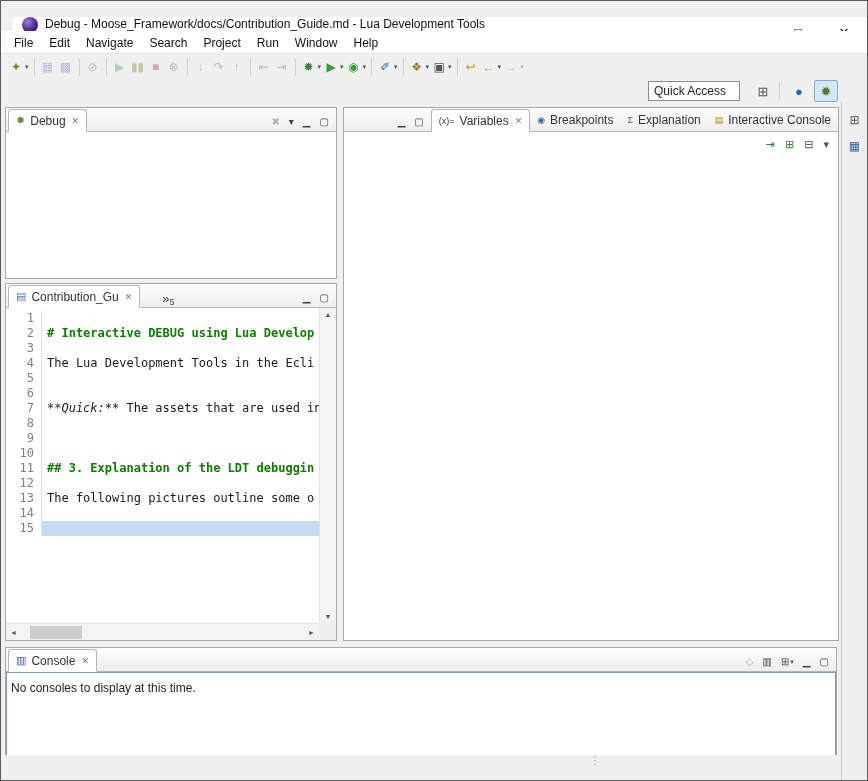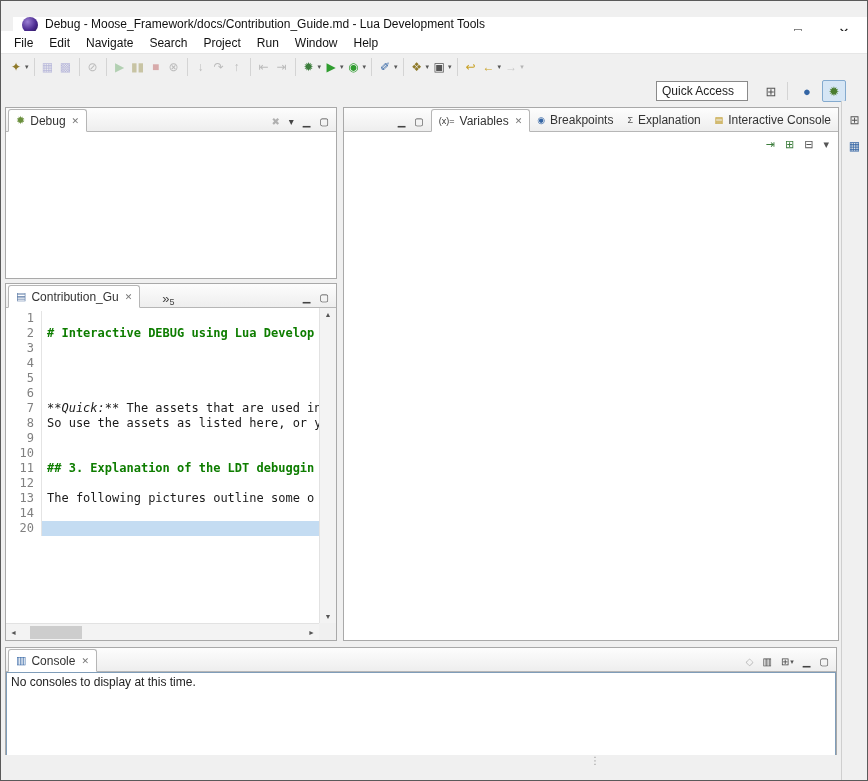--- a/index.html
+++ b/index.html
@@ -23,21 +23,21 @@
   
   .menubar { position:absolute; top:30px; left:0; right:0; height:22px; background:#fff; display:flex; align-items:flex-end; padding-left:5px; }
   .menu-item { padding:3px 8px; color:#111; }
   
   .toolbar { position:absolute; top:52px; left:0; right:0; height:26px; background:#f0f0f0; display:flex; align-items:center; padding-left:6px; border-top:1px solid #e6e6e6; }
   .tb-btn { display:inline-flex; align-items:center; height:22px; padding:0 1px; border-radius:2px; }
   .tb-glyph { width:16px; text-align:center; font-size:12px; line-height:16px; }
   .tb-dd { font-size:7px; color:#555; margin-left:1px; }
   .tb-sep { width:1px; height:18px; background:#d4d4d4; margin:0 4px; }
   .disabled { opacity:.38; }
-  .row2 { position:absolute; top:78px; left:0; right:5px; height:24px; display:flex; align-items:center; justify-content:flex-end; padding-right:16px; }
+  .row2 { position:absolute; top:78px; left:0; right:13px; height:24px; display:flex; align-items:center; justify-content:flex-end; padding-right:16px; }
   .quick-access { width:92px; height:20px; background:#fff; border:1px solid #8a8a8a; display:flex; align-items:center; padding-left:5px; color:#222; margin-right:8px; }
   .persp-btn { width:24px; height:22px; display:flex; align-items:center; justify-content:center; font-size:13px; margin-left:3px; border:1px solid transparent; }
   .persp-btn.active { background: var(--persp-active-bg); border:1px solid var(--persp-active-border); border-radius:2px; }
   
   .panel { position:absolute; background:#fff; border:1px solid #a9a9a9; }
   .panel-debug   { left:4px;   top:106px; width:332px; height:172px; }
   .panel-editor  { left:4px;   top:282px; width:332px; height:358px; }
   .panel-vars    { left:342px; top:106px; width:496px; height:534px; }
   .panel-console { left:4px;   top:646px; width:832px; height:110px; }
   .tabbar { height:24px; display:flex; align-items:flex-end; background:linear-gradient(#fdfdfd,#eeeeee); border-bottom:1px solid #b6b6b6; padding-left:2px; position:relative; }
@@ -62,21 +62,21 @@
   .code.current { background: var(--current-line); }
   .seg-h { color: var(--heading-green); font-weight:bold; }
   .seg-em { font-style: italic; }
   .seg-p {}
   .vscroll { position:absolute; top:0; right:0; bottom:17px; width:17px; background:#f3f3f3; border-left:1px solid #e2e2e2; display:flex; flex-direction:column; justify-content:space-between; align-items:center; padding:3px 0; font-size:7px; color:#555; }
   .hscroll { position:absolute; left:0; right:17px; bottom:0; height:17px; background:#f3f3f3; border-top:1px solid #e2e2e2; display:flex; align-items:center; justify-content:space-between; padding:0 4px; font-size:7px; color:#555; }
   .h-track { flex:1; height:13px; margin:0 3px; position:relative; }
   .h-thumb { position:absolute; left:10px; top:0; width:52px; height:13px; background:#cdcdcd; }
   .scroll-corner { position:absolute; right:0; bottom:0; width:17px; height:17px; background:#f0f0f0; }
   
-  .console-body { position:absolute; top:24px; left:0; right:0; bottom:0; background:#fff; border:1px solid var(--console-border); padding:2px 4px; color:#222; }
+  .console-body { position:absolute; top:24px; left:0; right:0; bottom:0; background:#fff; border:1px solid var(--console-border); padding:8px 4px; color:#222; }
   
   .rail { position:absolute; top:100px; right:0; bottom:0; width:26px; background:#f0f0f0; border-left:1px solid #cfcfcf; display:flex; flex-direction:column; align-items:center; padding-top:12px; gap:12px; }
   .rail-icon { font-size:12px; }
   
   .statusbar { position:absolute; left:0; right:26px; bottom:0; height:25px; background:#f0f0f0; }
   .sash-grip { position:absolute; left:589px; top:1px; color:#9a9a9a; font-size:10px; line-height:10px; }
 </style>
 </head>
 <body>
 
@@ -318,35 +318,35 @@
         <div class="line-row">
           <span class="gutter">2</span>
           <span class="code"><span class="seg-h"># Interactive DEBUG using Lua Develop</span></span>
         </div>
         <div class="line-row">
           <span class="gutter">3</span>
           <span class="code"></span>
         </div>
         <div class="line-row">
           <span class="gutter">4</span>
+          <span class="code"><span class="seg-p">The Lua Development Tools in the Ecli</span></span>
         </div>
         <div class="line-row">
           <span class="gutter">5</span>
         </div>
         <div class="line-row">
           <span class="gutter">6</span>
           <span class="code"></span>
         </div>
         <div class="line-row">
           <span class="gutter">7</span>
           <span class="code"><span class="seg-em">**Quick:**</span><span class="seg-p"> The assets that are used in</span></span>
         </div>
         <div class="line-row">
           <span class="gutter">8</span>
-          <span class="code"><span class="seg-p">So use the assets as listed here, or y</span></span>
         </div>
         <div class="line-row">
           <span class="gutter">9</span>
           <span class="code"></span>
         </div>
         <div class="line-row">
           <span class="gutter">10</span>
           <span class="code"></span>
         </div>
         <div class="line-row">
@@ -359,21 +359,21 @@
         </div>
         <div class="line-row">
           <span class="gutter">13</span>
           <span class="code"><span class="seg-p">The following pictures outline some o</span></span>
         </div>
         <div class="line-row">
           <span class="gutter">14</span>
           <span class="code"></span>
         </div>
         <div class="line-row">
-          <span class="gutter">20</span>
+          <span class="gutter">15</span>
           <span class="code current"></span>
         </div>
       </div>
     <div class="vscroll">
       <span>▲</span>
       <span>▼</span>
     </div>
     <div class="hscroll">
       <span>◄</span>
       <span class="h-track">

